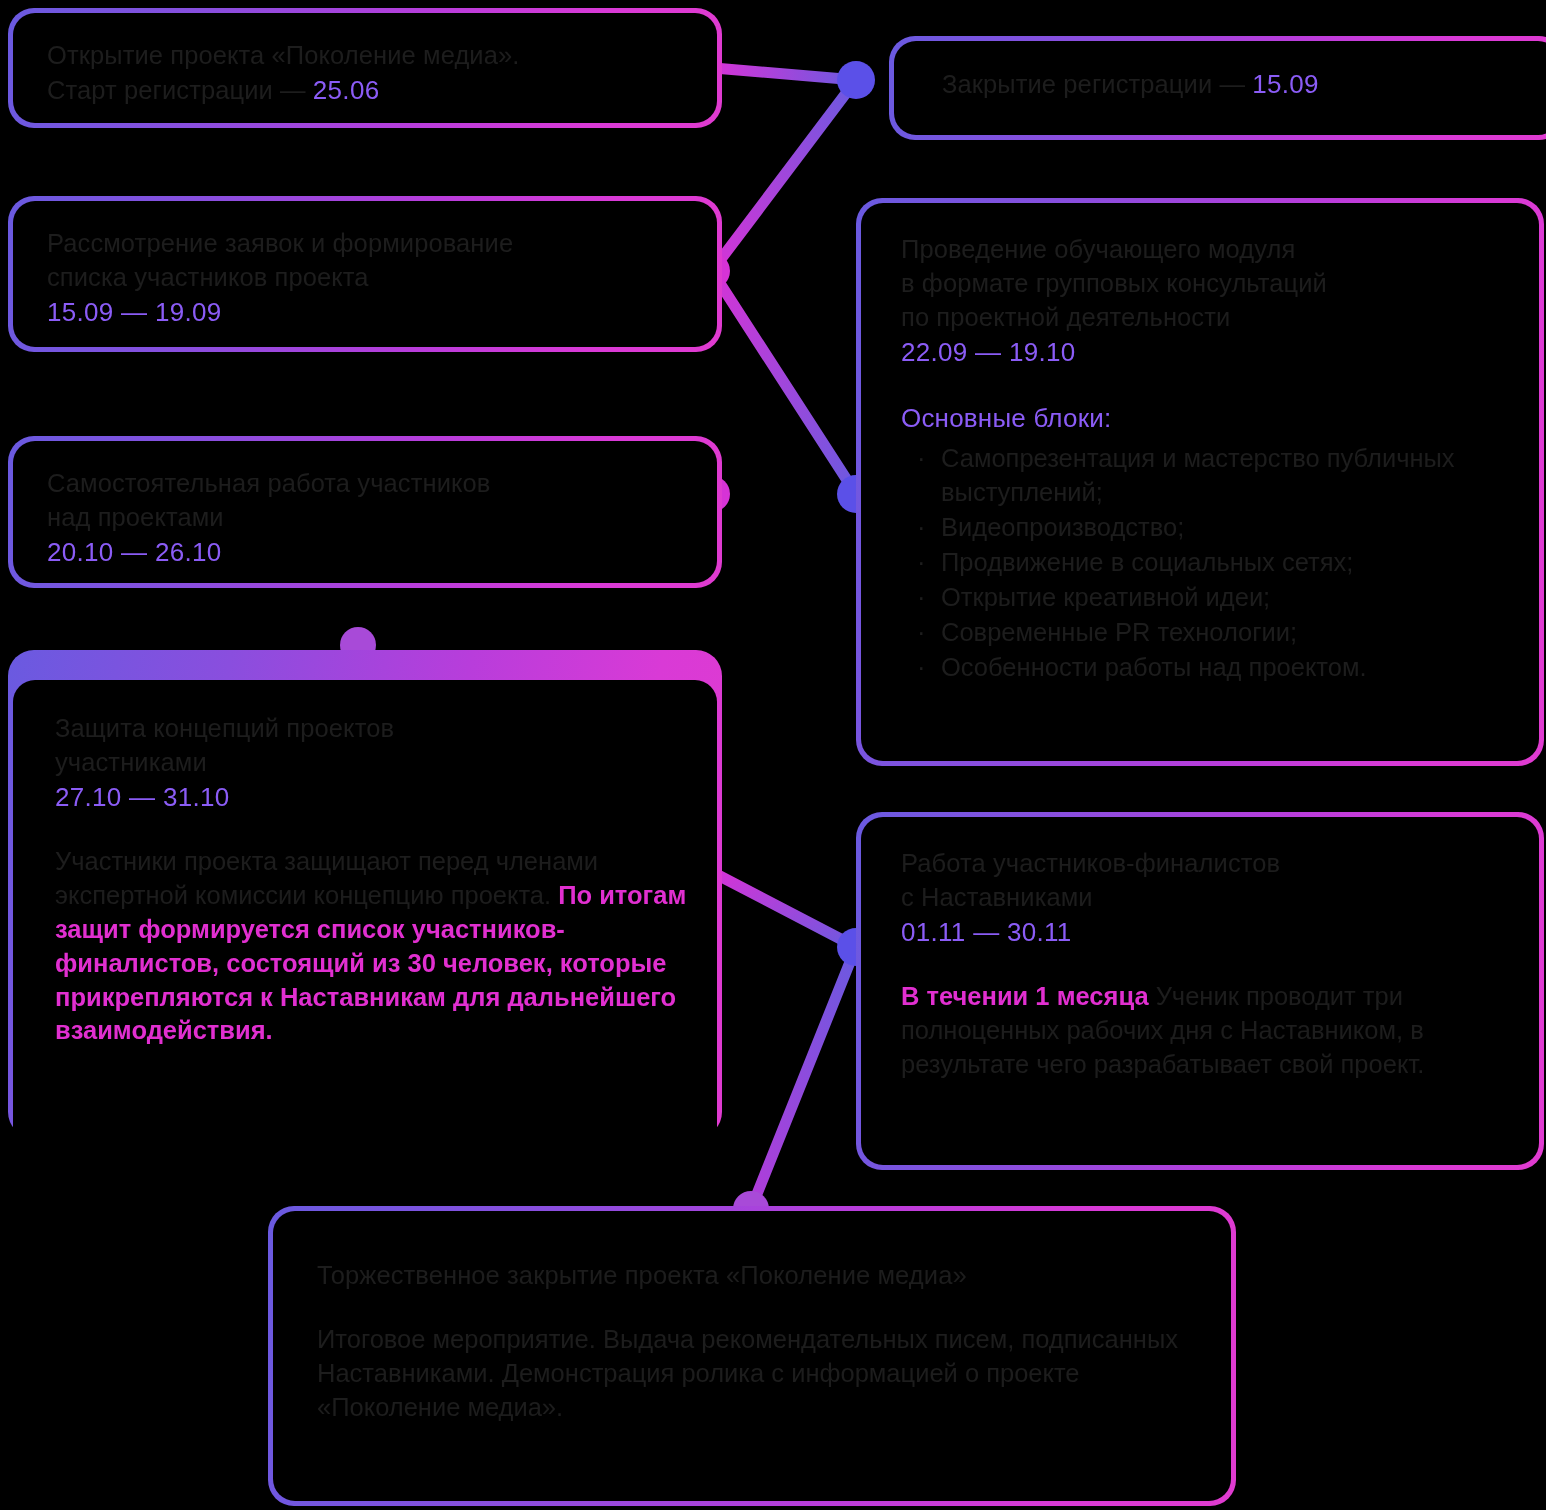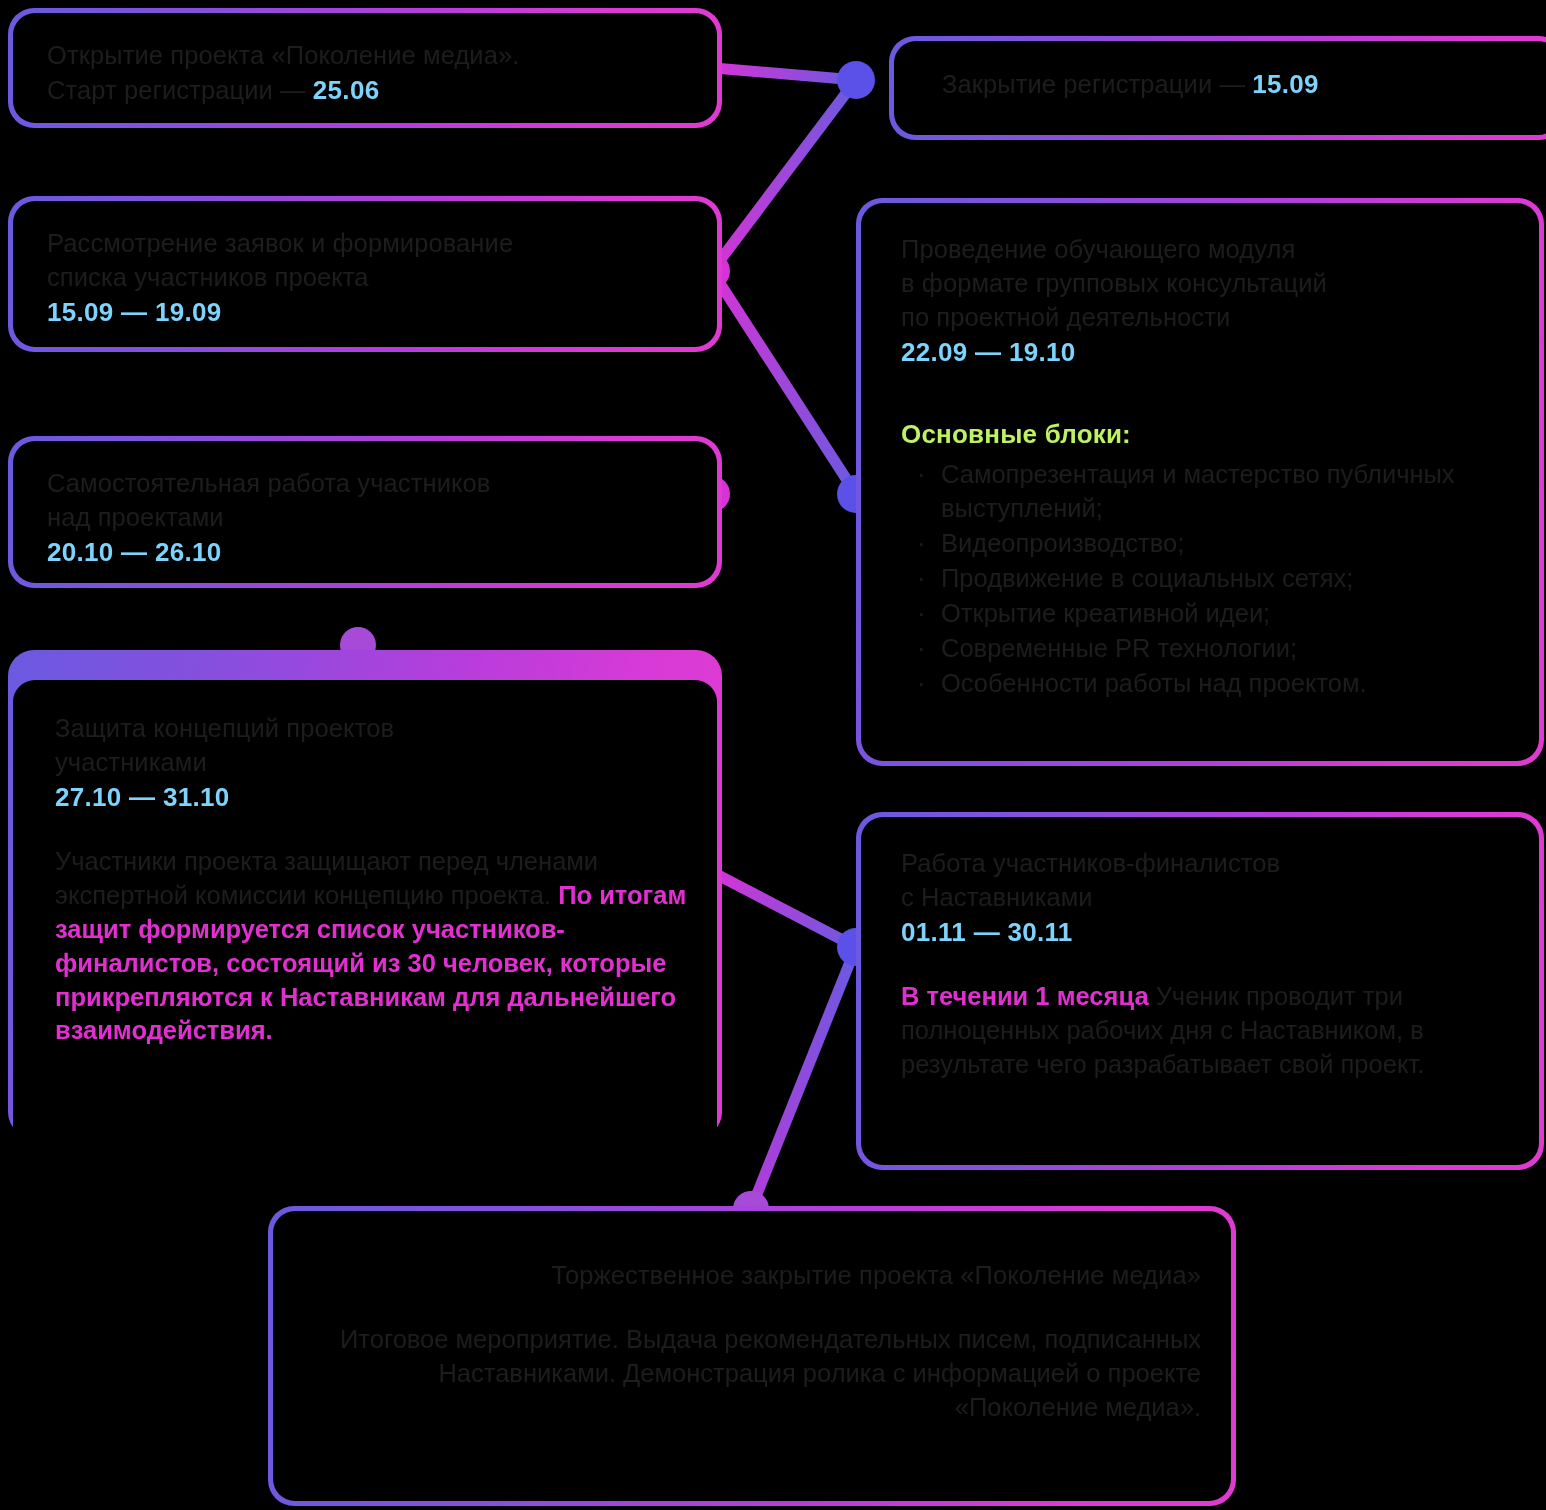--- a/index.html
+++ b/index.html
@@ -54,35 +54,34 @@
     font-size: 25.5px;
     line-height: 1.33;
     font-weight: 500;
     letter-spacing: 0.1px;
     color: #1d1d1d;
     white-space: pre-wrap;
   }
   .date {
     font-size: 26px;
     line-height: 1.35;
-    font-weight: 700;
+    font-weight: 400;
     letter-spacing: 0.3px;
-    color: #7dd3fc;
+    color: #8b5cf6;
   }
   .accent {
     color: #e12fd0;
     font-weight: 800;
   }
   .accent-head {
     font-size: 26px;
     line-height: 1.4;
-    font-weight: 700;
-    color: #bef264;
+    font-weight: 400;
+    color: #8b5cf6;
     letter-spacing: 0.2px;
-    margin-top: 16px;
   }
   .para {
     font-size: 25.5px;
     line-height: 1.33;
     font-weight: 500;
     color: #1d1d1d;
   }
   .gap { height: 30px; }
 
   ul.blocks {
@@ -110,21 +109,21 @@
   #card-close       { left: 864px; top: 36px;   width: 676px;  height: 104px; margin-left: 25px; }
   #card-review      { left: 8px;   top: 196px;  width: 714px;  height: 156px; }
   #card-training    { left: 856px; top: 198px;  width: 688px;  height: 568px; }
   #card-selfwork    { left: 8px;   top: 436px;  width: 714px;  height: 152px; }
   #card-defense     { left: 8px;   top: 650px;  width: 714px;  height: 488px; }
   #card-mentors     { left: 856px; top: 812px;  width: 688px;  height: 358px; }
   #card-final       { left: 268px; top: 1206px; width: 968px;  height: 300px; }
 
   #card-training .card-inner { padding: 30px 26px 26px 40px; }
   #card-mentors  .card-inner { padding: 30px 26px 26px 40px; }
-  #card-final    .card-inner { padding: 48px 30px 26px 44px; text-align: right; }
+  #card-final    .card-inner { padding: 48px 30px 26px 44px; }
   #card-defense  .card-inner { padding: 32px 26px 26px 42px; margin-top: 25px; }
 </style>
 </head>
 <body>
 
 <div id="stage">
 
   <svg id="wires" viewBox="0 0 1546 1510" width="1546" height="1510">
     <defs>
       <linearGradient id="g-open-close" x1="0" y1="0" x2="1" y2="0">

